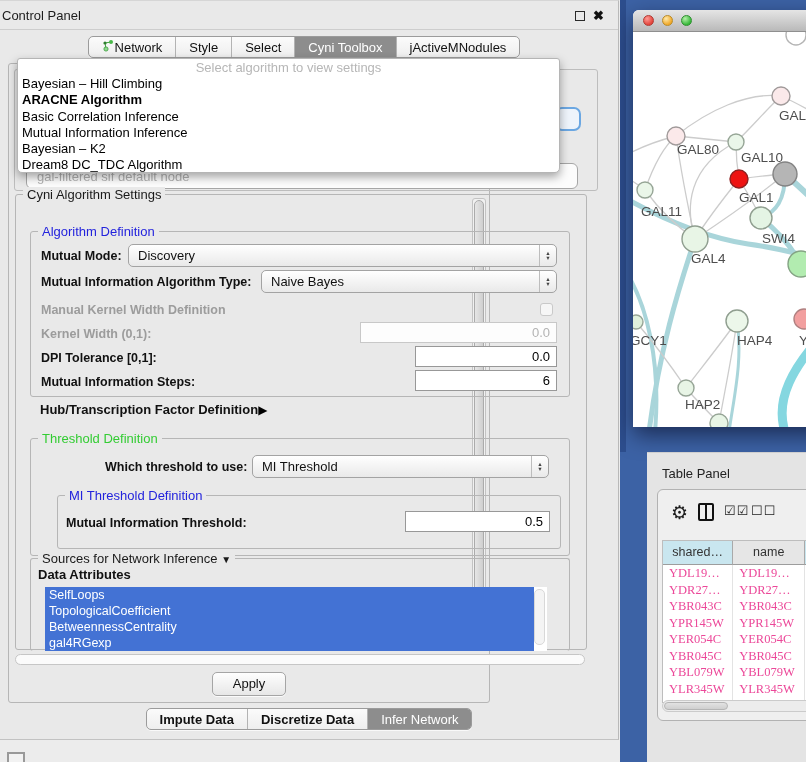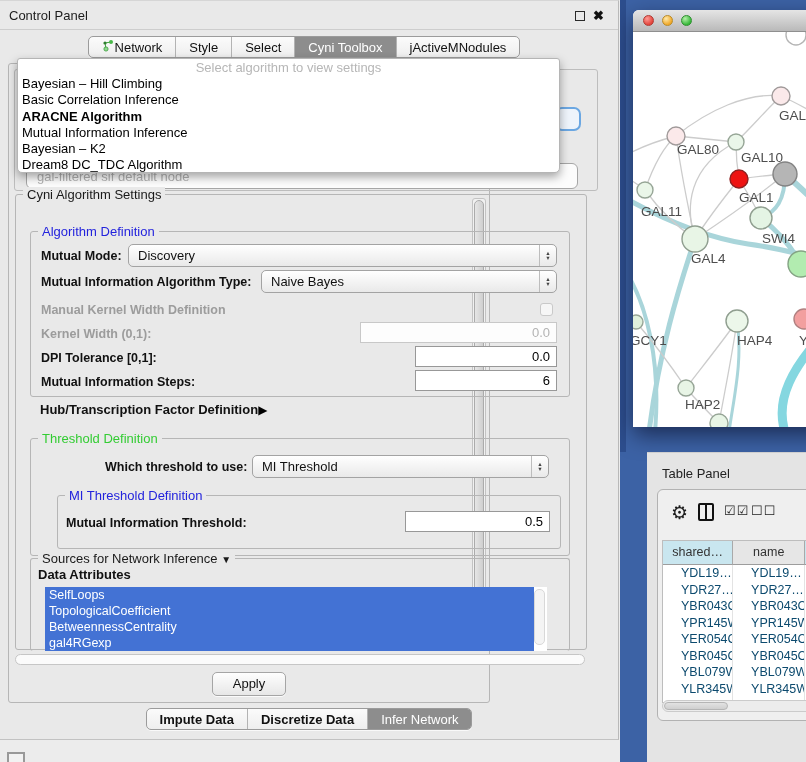--- a/index.html
+++ b/index.html
@@ -5,21 +5,21 @@
   * { margin:0; padding:0; box-sizing:border-box; }
   html,body { width:806px; height:762px; overflow:hidden; }
   body { font-family:"Liberation Sans", sans-serif; background:#ececec; }
   #root { position:relative; width:806px; height:762px; background:#ececec; }
 
   
   .control-panel { position:absolute; left:0; top:0; width:619px; height:740px;
     background:#e9e9e9; border-right:1px solid #b9b9b9; border-bottom:1px solid #c2c2c2; border-top:1px solid #d6d6d6;}
   .cp-titlebar { position:absolute; left:0; top:0; right:0; height:29px;
     border-bottom:1px solid #cdcdcd; display:flex; align-items:center; }
-  .cp-title { font-size:13px; color:#1c1c1c; padding-left:9px; }
+  .cp-title { font-size:13px; color:#1c1c1c; padding-left:2px; }
   .cp-win-icons { position:absolute; right:14px; top:0; height:29px; display:flex; align-items:center; gap:8px; }
   .float-icon { width:10px; height:10px; border:1.6px solid #2a2a2a; background:transparent; }
   .close-icon { font-size:13px; color:#111; font-weight:bold; line-height:10px; }
 
   .tabbar { position:absolute; left:0; right:10px; top:35px; display:flex; justify-content:center; }
   .tabs { display:flex; height:22px; border:1px solid #9b9b9b; border-radius:5px; overflow:hidden;
     background:linear-gradient(#fbfbfb,#eeeeee); box-shadow:0 1px 0 rgba(255,255,255,.7); }
   .tab { display:flex; align-items:center; gap:1px; padding:0 13px; font-size:13px; color:#111;
     border-right:1px solid #b3b3b3;justify-content:flex-end; }
   .tab:last-child { border-right:none; }
@@ -130,22 +130,22 @@
   .doc-icon { position:absolute; left:165px; top:0; width:16px; height:22px; border:2px solid #111; background:#fff; }
   .doc-icon::after { content:""; position:absolute; right:-2px; top:-2px; width:7px; height:7px; background:#efefef; border-left:2px solid #111; border-bottom:2px solid #111; }
 
   .tp-table { position:absolute; left:4px; top:50px; width:196px; height:163px;
     background:#fff; border:1px solid #bdbdbd; overflow:hidden; }
   .tp-head { display:flex; height:24px; }
   .th { height:24px; line-height:23px; font-size:12.5px; color:#333; text-align:center;
     background:#e6e6e6; border-right:1px solid #a9a9a9; border-bottom:1px solid #9d9d9d; overflow:hidden; }
   .th.hl { background:#c9e6ef; }
   .tr { display:flex; height:16.5px; }
-  .td { height:16.5px; line-height:16.5px; font-size:12.5px; color:#0c4a6e; padding-left:18px;
-    border-right:1px solid #e3e3e3; white-space:nowrap; overflow:hidden; }
+  .td { height:16.5px; line-height:16.5px; font-size:12.5px; color:#ec4899; padding-left:6px;
+    border-right:1px solid #e3e3e3; white-space:nowrap; overflow:hidden;font-family:Liberation Serif, serif; }
   .tp-hscroll { position:absolute; left:4px; right:10px; bottom:8px; height:12px;
     background:#ececec; border:1px solid #cbcbcb; border-radius:6px; }
   .tp-hscroll .thumb { position:absolute; left:1px; top:1px; bottom:1px; width:64px;
     background:linear-gradient(#e2e2e2,#cfcfcf); border:1px solid #b5b5b5; border-radius:5px; }
 
   svg text { font-family:"Liberation Sans", sans-serif; }
 </style>
 </head>
 <body>
 
@@ -299,22 +299,22 @@
 
       <div class="apply-row">
         <button class="apply-btn">Apply</button>
       </div>
     </div>
 
     <div class="dd-overlay">
       <div class="dd-prompt">Select algorithm to view settings</div>
       <div>
           <div class="dd-item">Bayesian – Hill Climbing</div>
+          <div class="dd-item bold">ARACNE Algorithm</div>
           <div class="dd-item">Basic Correlation Inference</div>
-          <div class="dd-item bold">ARACNE Algorithm</div>
           <div class="dd-item">Mutual Information Inference</div>
           <div class="dd-item">Bayesian – K2</div>
           <div class="dd-item">Dream8 DC_TDC Algorithm</div>
         </div>
     </div>
 
     <div class="bottom-tabbar">
       <div class="tabs">
         <div class="tab">
           <span>Impute Data</span>

